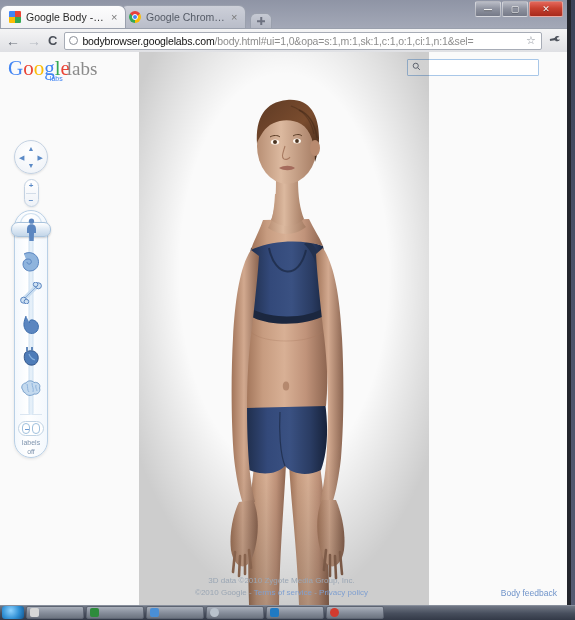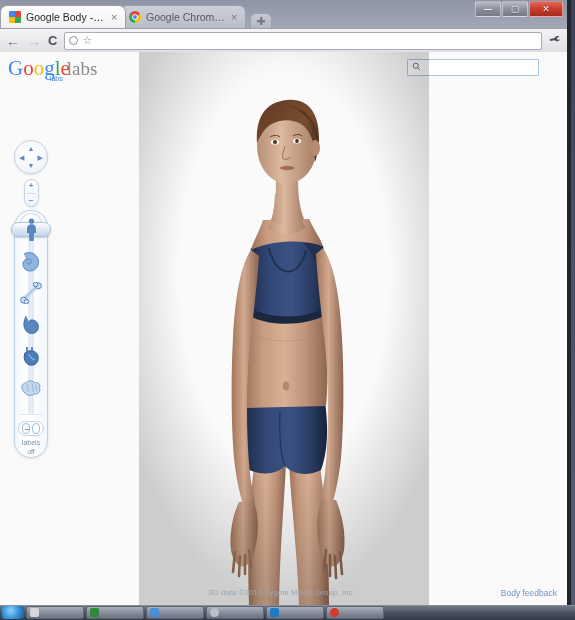--- a/index.html
+++ b/index.html
@@ -300,20 +300,21 @@
       </div>
     </div>
 
     <div class="toolbar">
       <span class="navbtn">←</span>
       <span class="navbtn fwd">→</span>
       <span class="navbtn reload">C</span>
 
       <div class="omnibox">
         <span class="pageicon"></span>
+        <span class="url"><span>bodybrowser.googlelabs.com</span><span class="dim">/body.html#ui=1,0&amp;opa=s:1,m:1,sk:1,c:1,o:1,ci:1,n:1&amp;sel=</span></span>
         <span class="star">☆</span>
       </div>
 
       <span class="wrenchbtn">
         <svg width="11" height="11" viewBox="0 0 16 16">
           <path d="M10.8 1.6a4.2 4.2 0 0 0-5 5.4L2 10.8a1.6 1.6 0 1 0 2.2 2.2l3.8-3.8a4.2 4.2 0 0 0 5.4-5l-2.3 2.3-1.9-.5-.5-1.9z" fill="#4f545d"></path>
         </svg>
       </span>
     </div>
 
@@ -516,20 +517,26 @@
           <div class="labeltext">
             <span>labels</span><br>
             <span>off</span>
           </div>
         </div>
 
       </div>
 
       <div class="footer">
         <div>3D data ©2010 Zygote Media Group, Inc.</div>
+        <div>
+          <span>©2010 Google -</span>
+          <a href="#">Terms of service</a>
+          <span>-</span>
+          <a href="#">Privacy policy</a>
+        </div>
       </div>
 
       <div class="sendfeedback">Body feedback</div>
 
       <div class="vscroll"></div>
     </div>
   </div>
 
   <div class="taskbar">
     <div class="startorb"></div>

